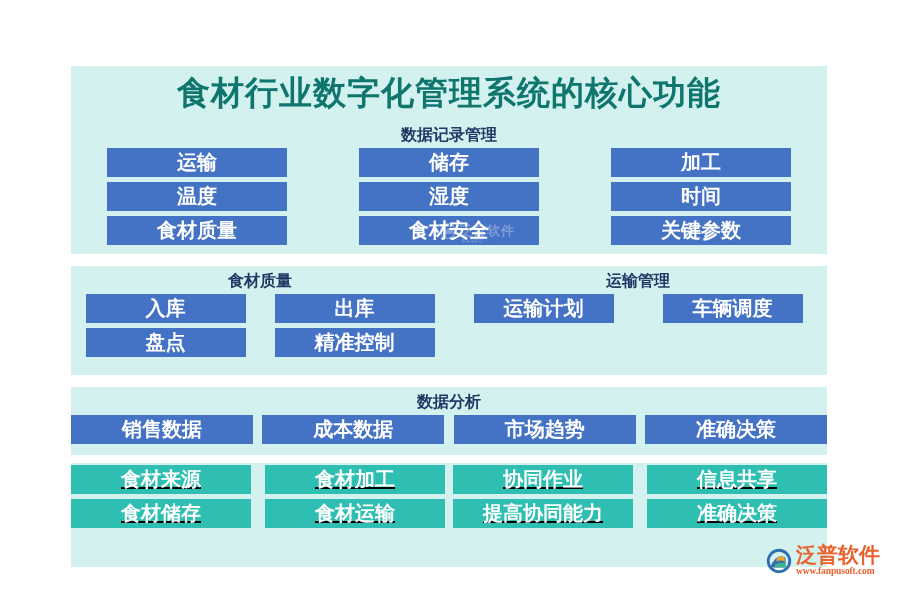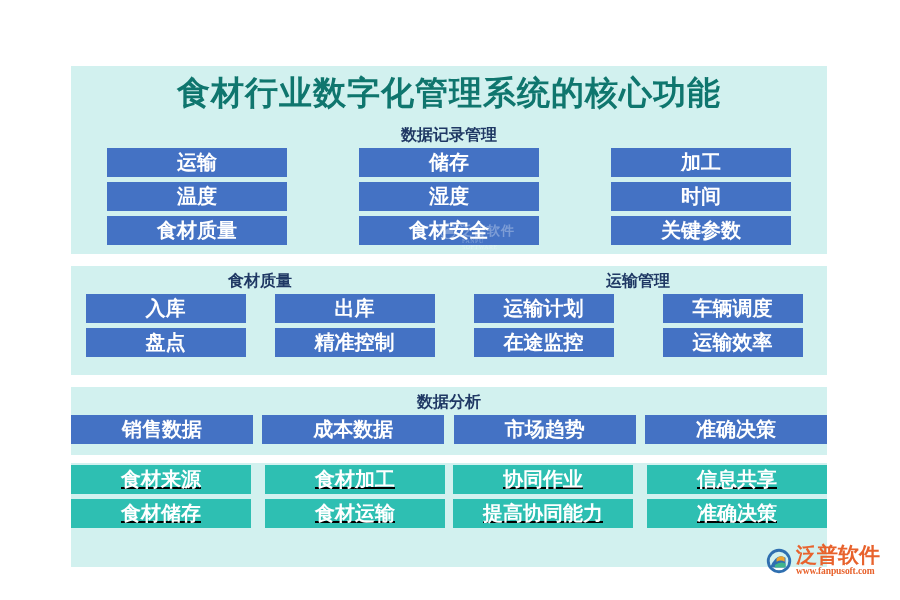--- a/index.html
+++ b/index.html
@@ -243,24 +243,20 @@
         </div>
         <div class="chip-row">
           <div class="chip">盘点</div>
           <div class="chip">精准控制</div>
         </div>
       </div>
       <div class="half half-right">
         <div class="chip-row">
           <div class="chip">运输计划</div>
           <div class="chip">车辆调度</div>
-        </div>
-        <div class="chip-row">
-          <div class="chip">在途监控</div>
-          <div class="chip">运输效率</div>
         </div>
       </div>
     </div>
   </div>
 
   <div class="panel" id="panel-analysis">
     <div class="sect-header-row">
       <div class="sect-header" style="width:100%;">数据分析</div>
     </div>
     <div class="chip-row">

